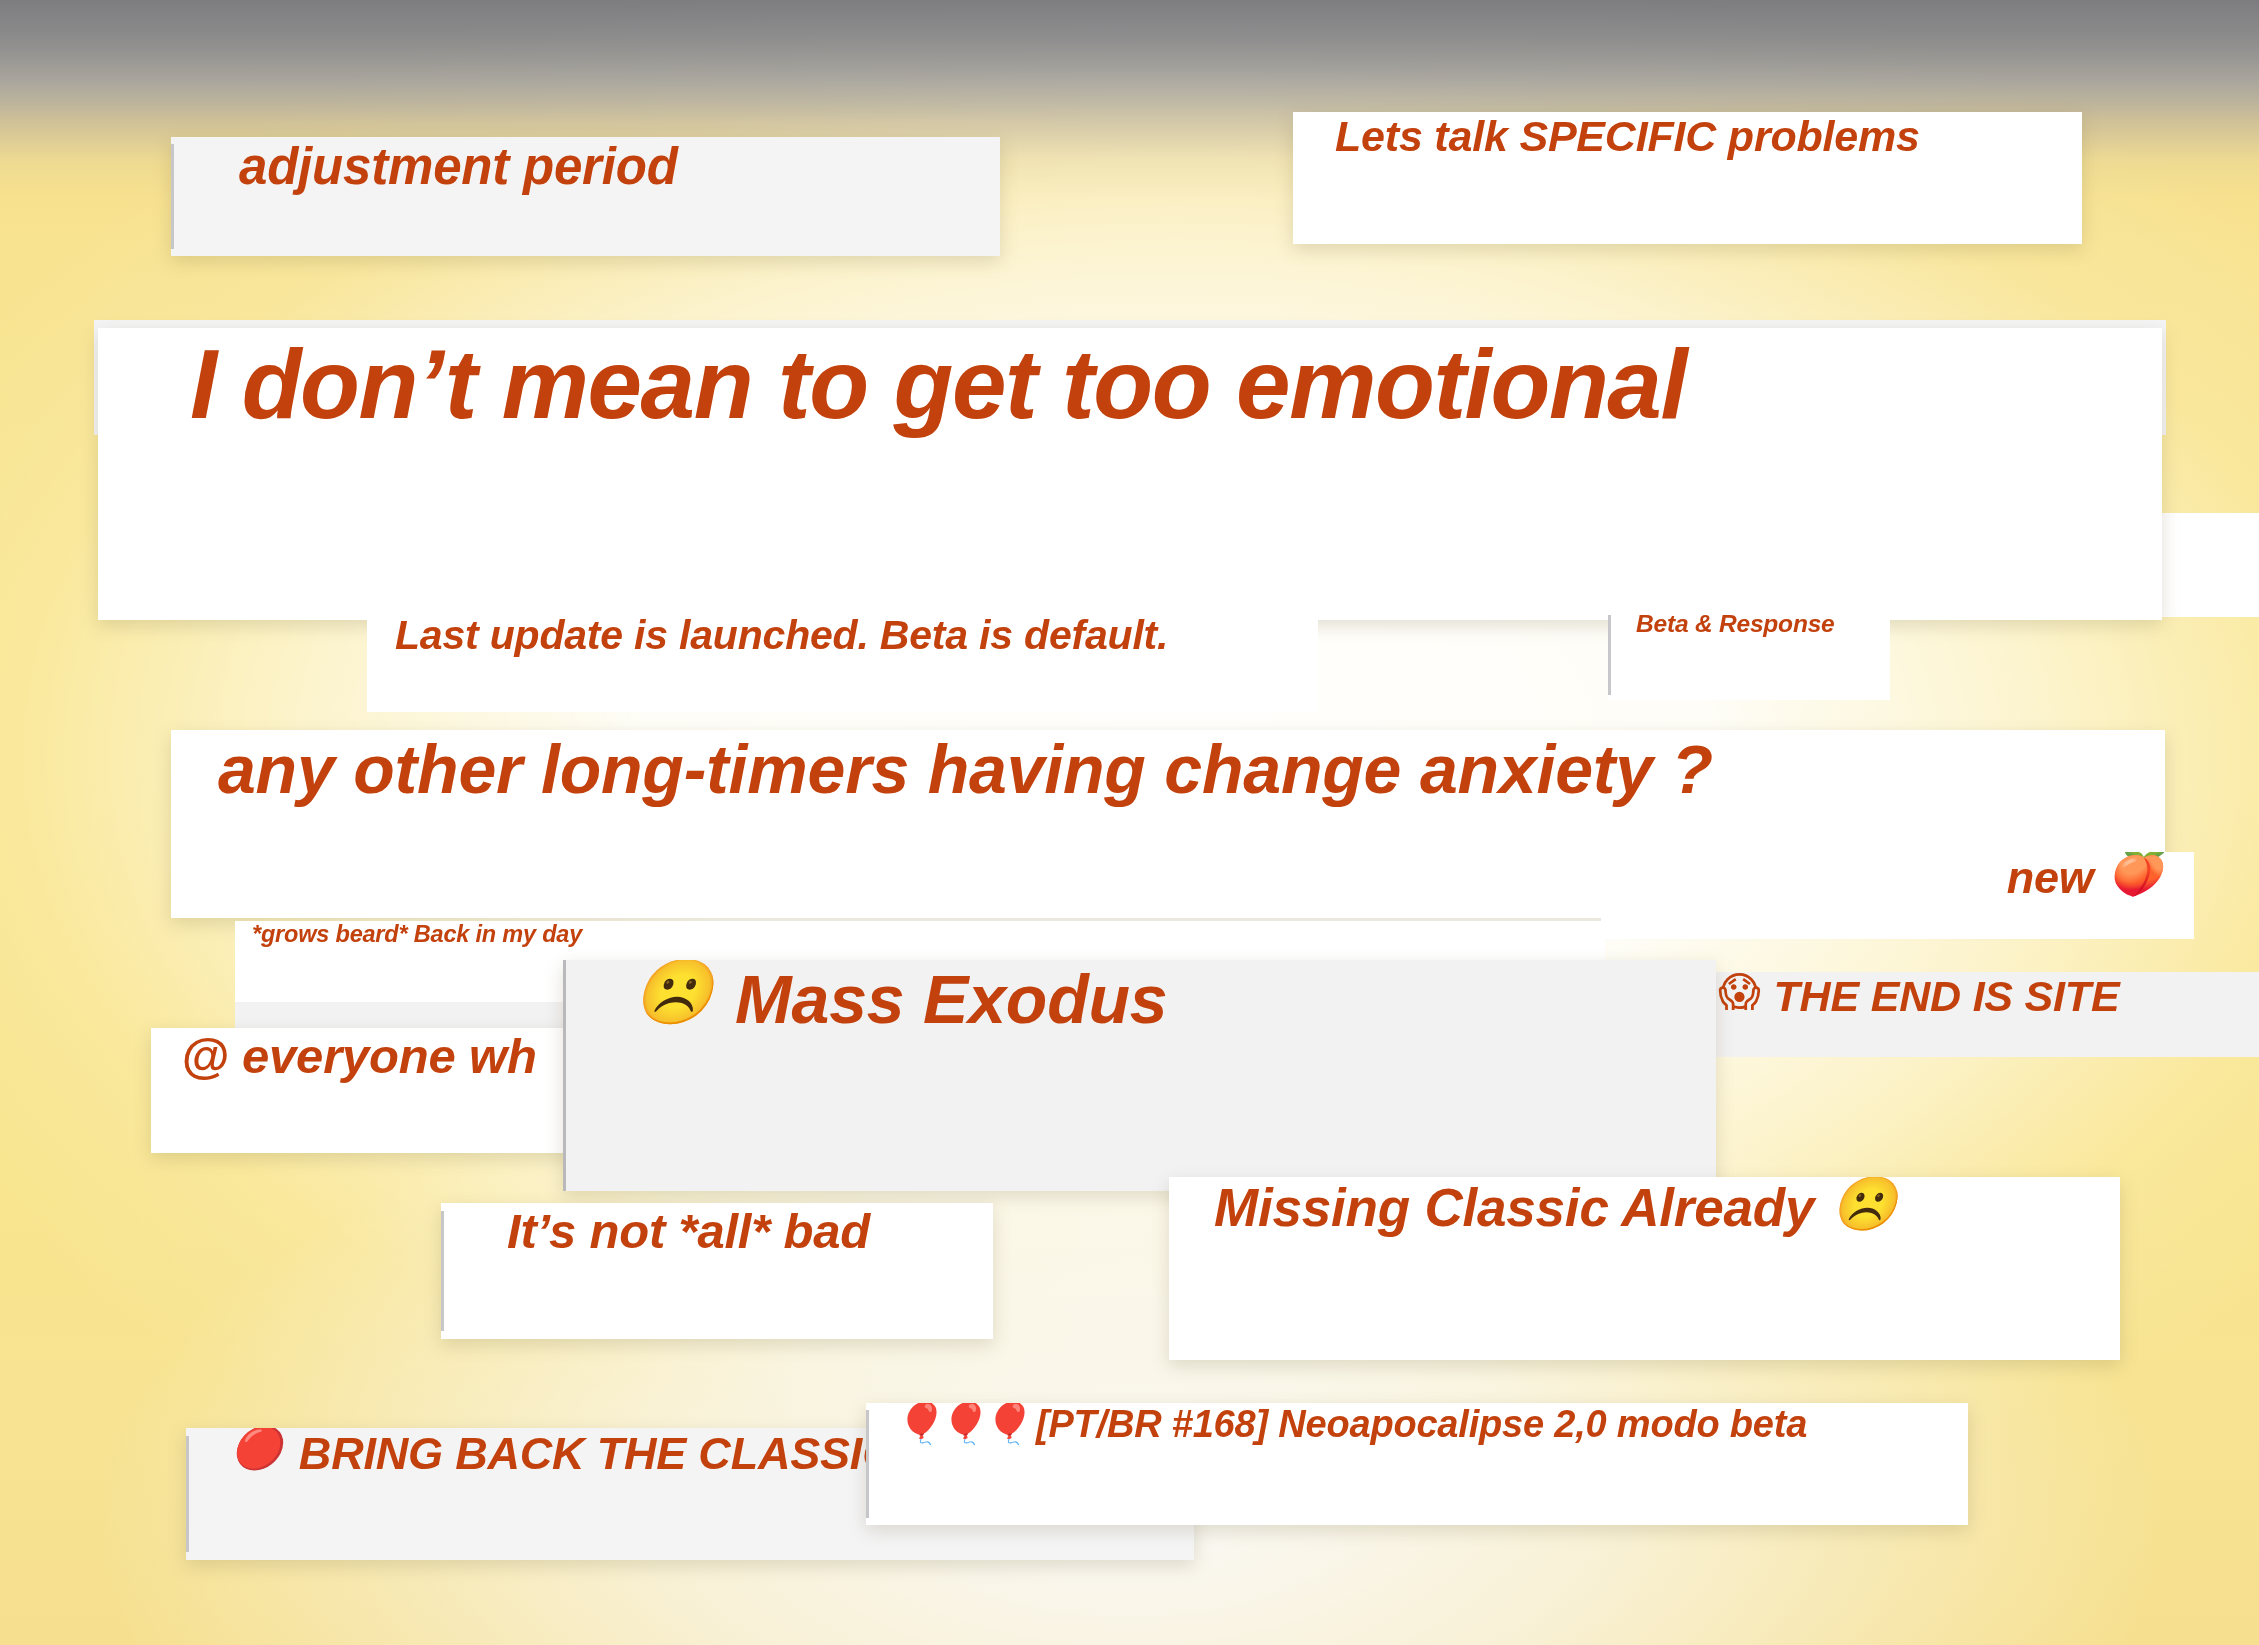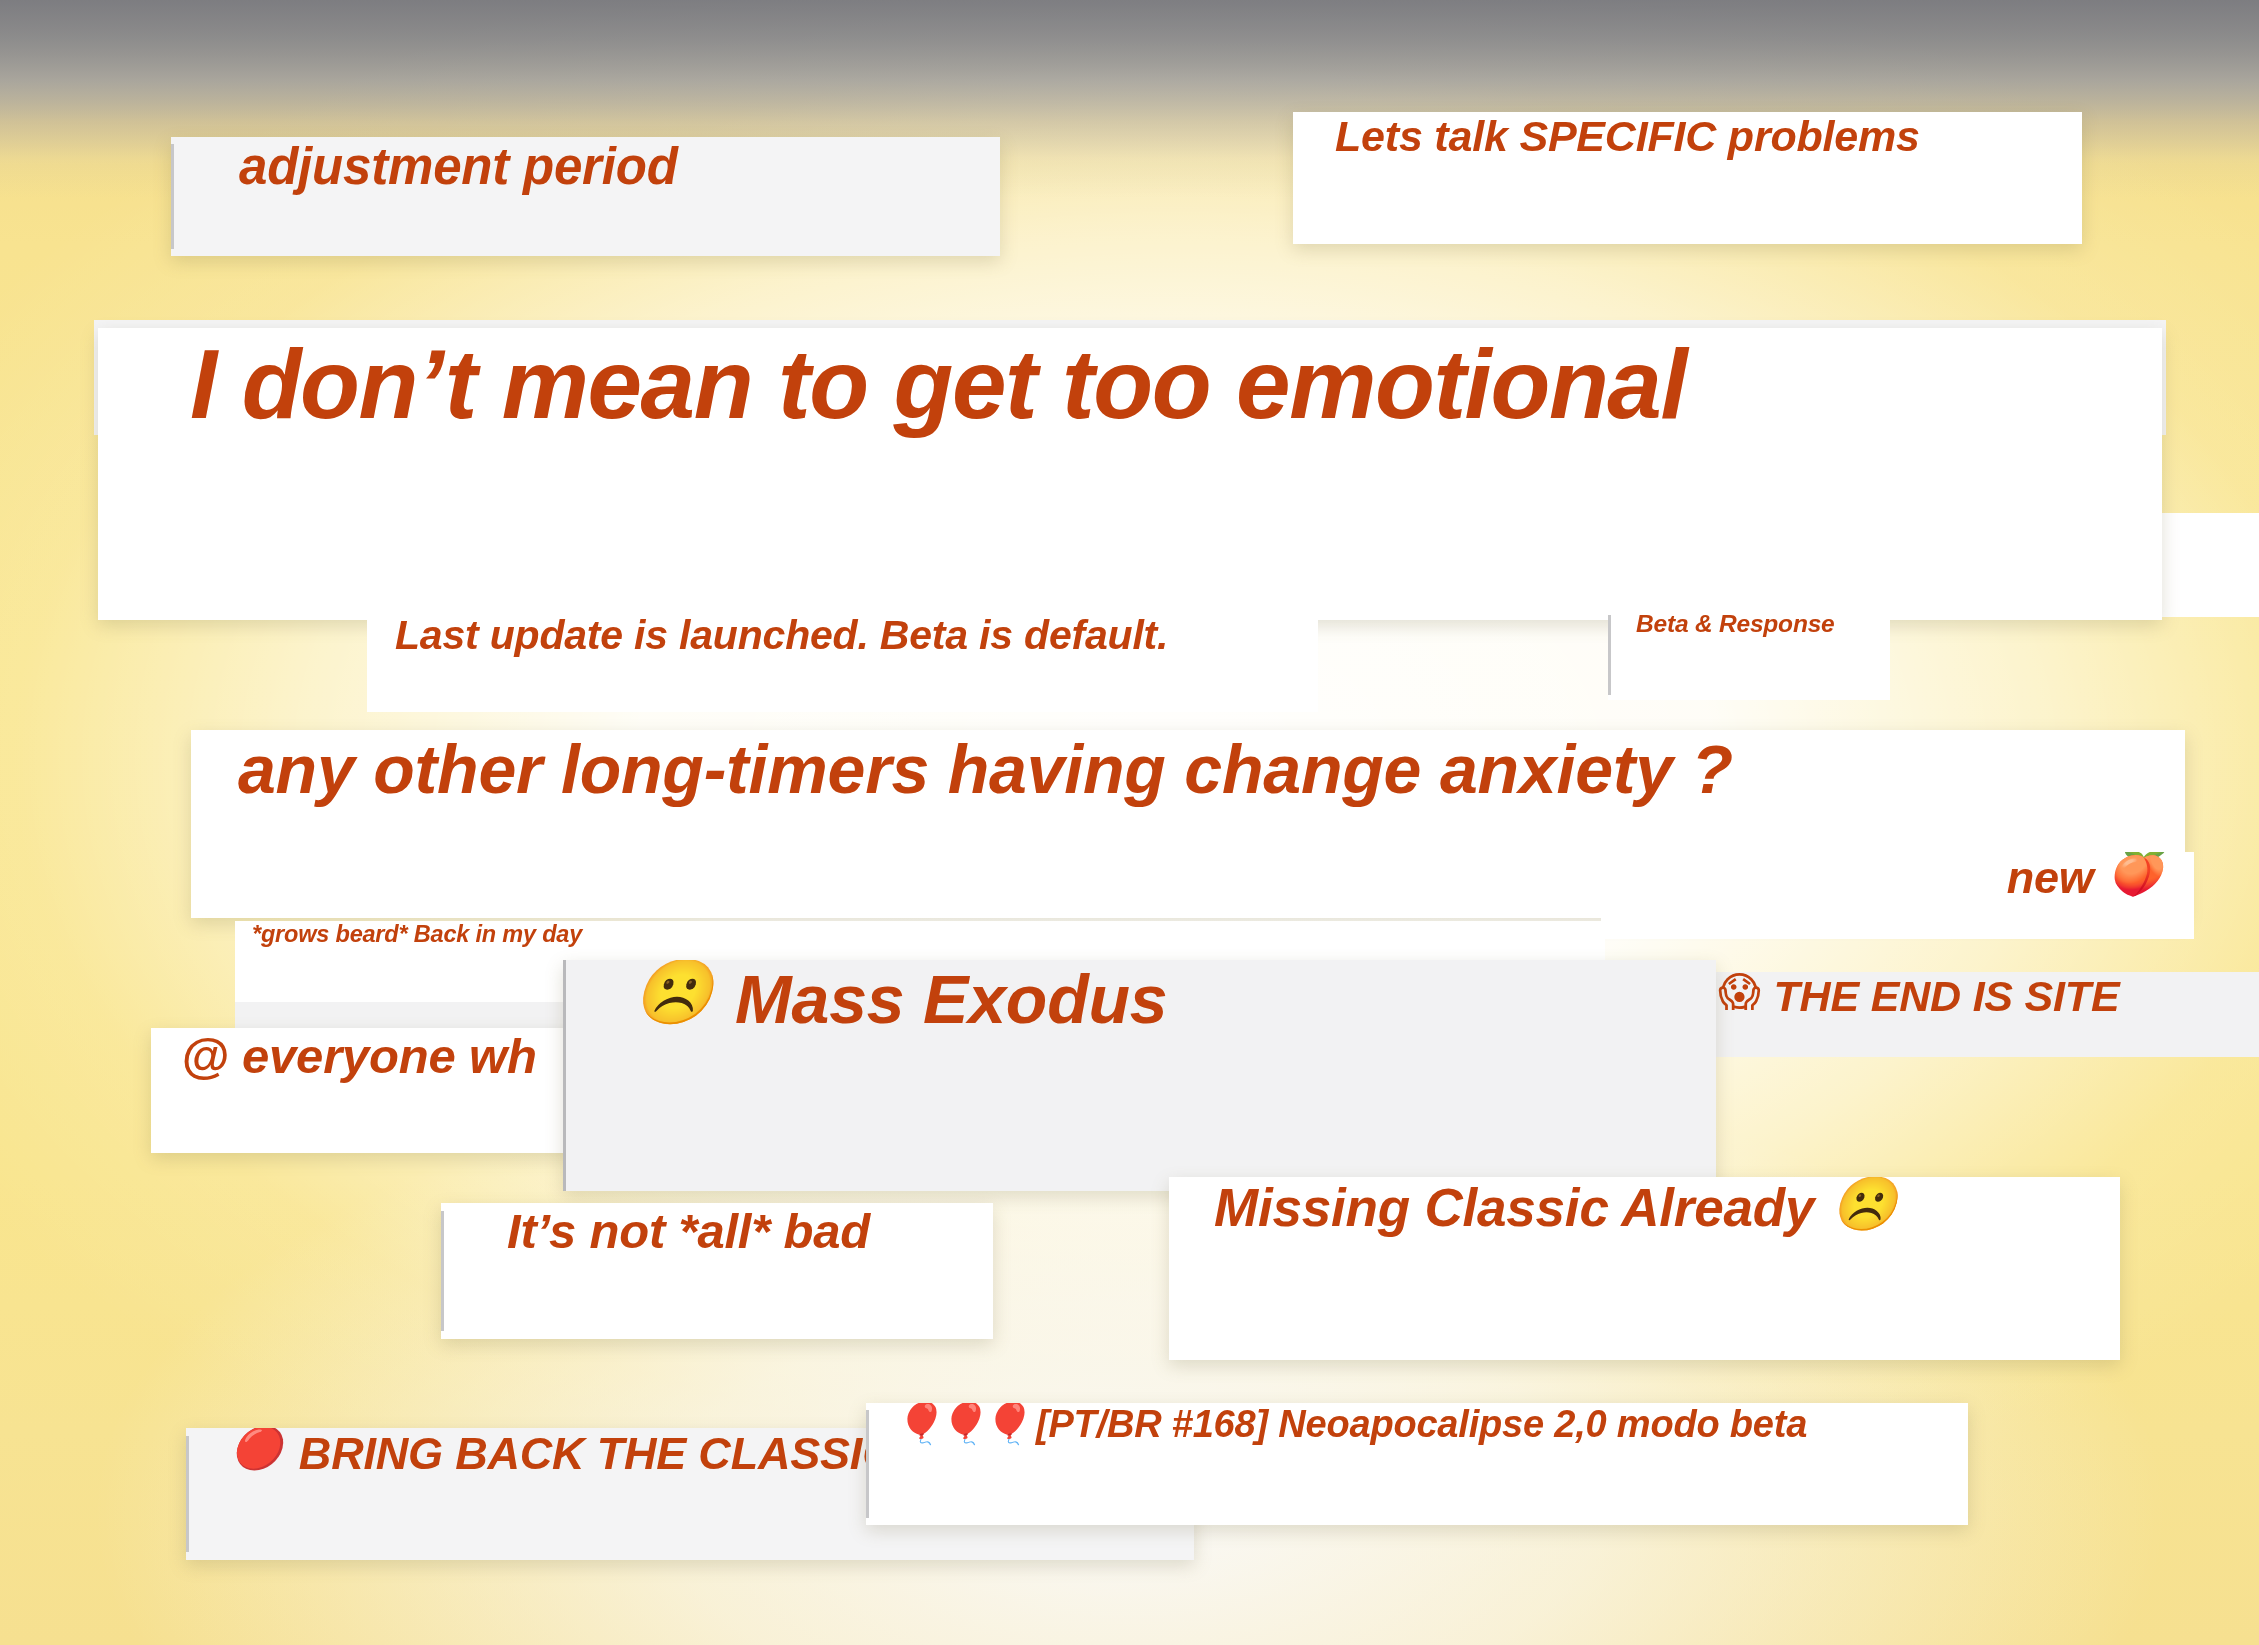--- a/index.html
+++ b/index.html
@@ -95,21 +95,21 @@
   }
 
   
   #c-adjustment { left:171px;  top:137px;  width:829px;  height:119px; padding-left:68px; font-size:51px; background:#f4f4f5; }
   #c-specific   { left:1293px; top:112px;  width:789px;  height:132px; padding-left:42px; font-size:43px; }
   #c-emotional  { left:94px;  top:320px;  width:2072px; height:115px; background:#f4f4f5; }
   #c-emotional-main { left:98px; top:328px; width:2064px; height:292px; padding-left:92px; font-size:98px; letter-spacing:-1.4px; }
   #c-lastupdate { left:367px;  top:612px;  width:951px; height:100px; padding-left:28px; font-size:41px; }
   #c-betaresp   { left:1608px; top:610px;  width:282px;  height:90px;  padding-left:28px; font-size:24.5px; }
   #c-betaresp-bg{ left:1608px; top:513px;  width:654px;  height:104px; background:#ffffff; }
-  #c-anxiety    { left:171px;  top:730px;  width:1994px; height:188px; padding-left:47px; font-size:68px;margin-left:20px; }
+  #c-anxiety    { left:171px;  top:730px;  width:1994px; height:188px; padding-left:47px; font-size:68px; }
   #c-new        { left:1601px; top:852px;  width:593px;  height:87px;  padding-left:0px; font-size:45px; justify-content:flex-end; padding-right:32px; }
   #c-beard      { left:235px;  top:921px;  width:1370px; height:81px;  padding-left:17px; font-size:23.5px; }
   #c-beard-u    { left:235px;  top:1000px; width:1370px; height:30px;  background:#f2f2f3; }
   #c-endnear    { left:1671px; top:972px; width:589px;  height:85px;  padding-left:47px; font-size:43px; background:#f2f2f3; }
   #c-endnear-w  { left:1607px; top:960px; width:85px;   height:66px;  background:#ffffff; }
   #c-everyone   { left:151px;  top:1028px; width:527px;  height:125px; padding-left:30px; font-size:49px; }
   #c-exodus     { left:563px;  top:960px; width:1153px; height:231px; padding-left:70px; font-size:68px; background:#f2f2f3; }
   #c-notallbad  { left:441px;  top:1203px; width:552px;  height:136px; padding-left:66px; font-size:49px; }
   #c-missing    { left:1169px; top:1177px; width:951px; height:183px; padding-left:45px; font-size:53px; }
   #c-bringback  { left:186px;  top:1428px; width:1008px; height:132px; padding-left:45px; font-size:45px; background:#f4f4f5; }

